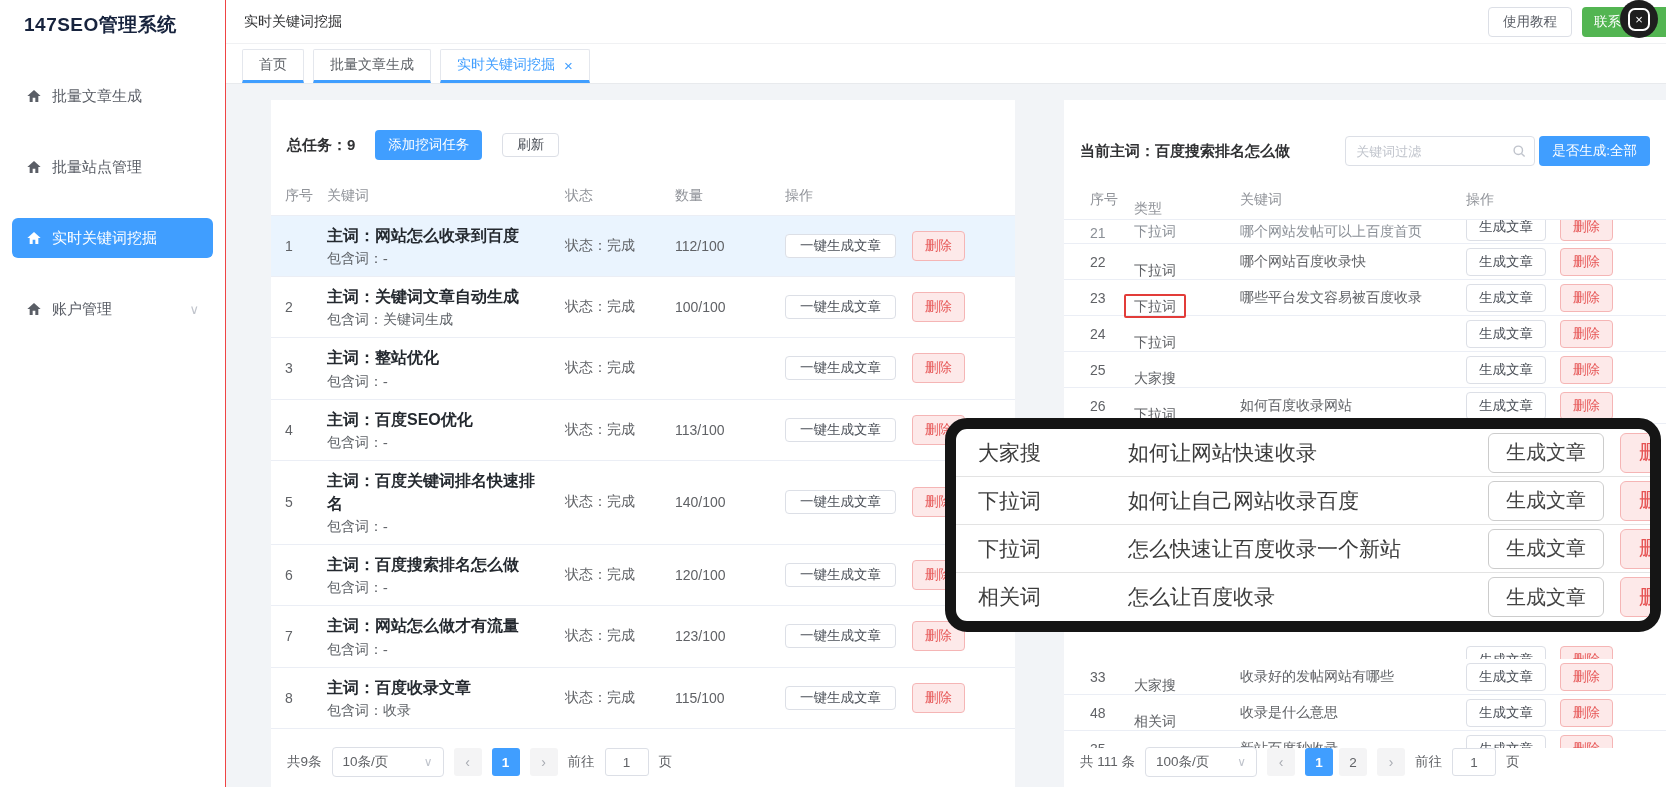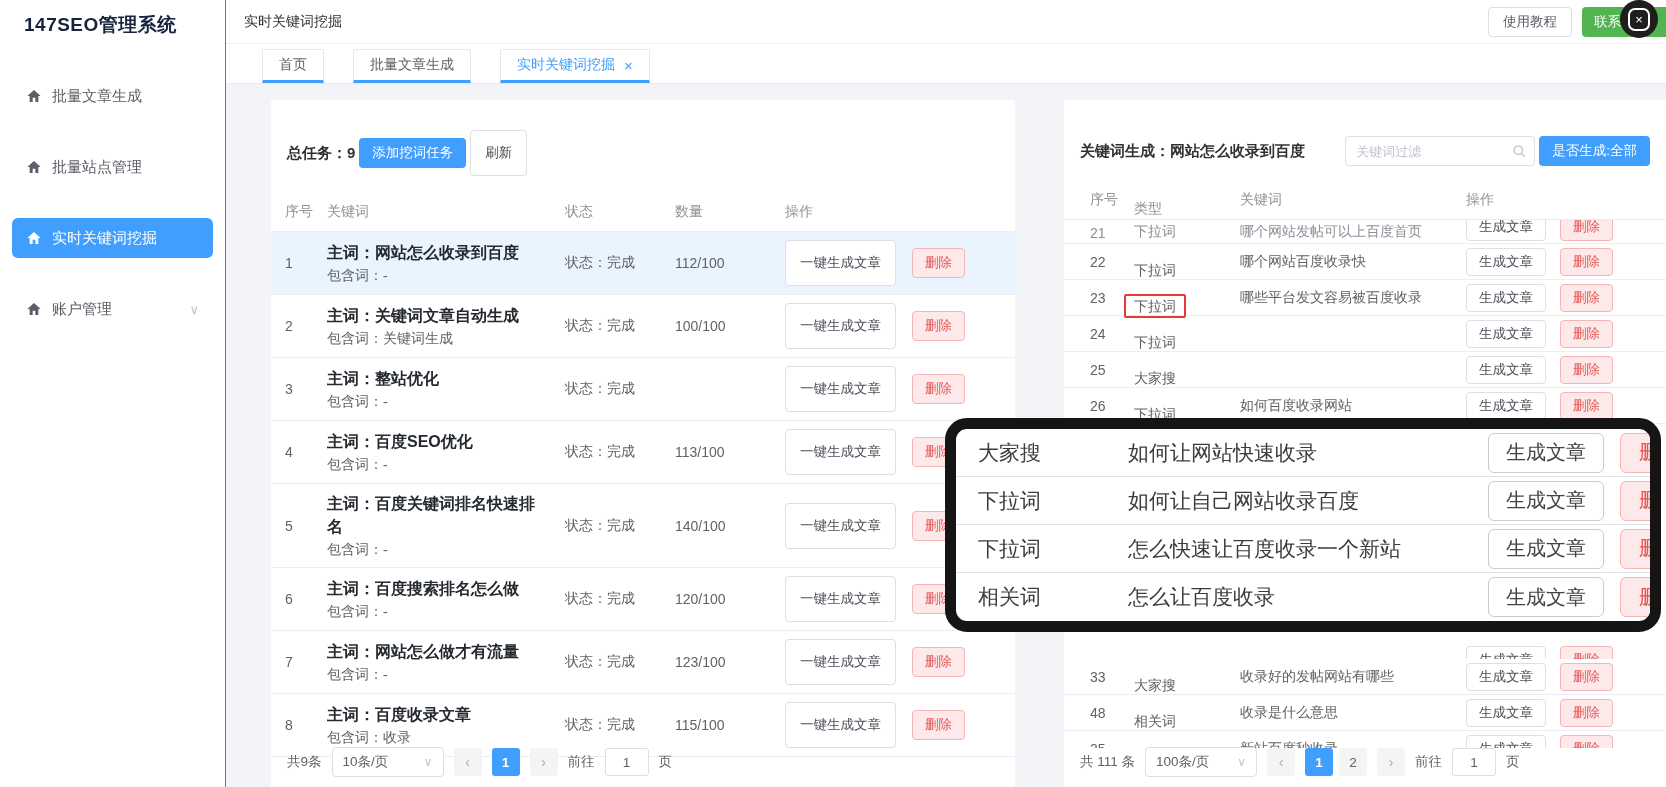--- a/index.html
+++ b/index.html
@@ -24,48 +24,48 @@
   .breadcrumb{font-size:14px;color:#303133;}
   .topbar-right{margin-left:auto;display:flex;align-items:center;}
   .btn{display:inline-flex;align-items:center;justify-content:center;border-radius:4px;cursor:pointer;white-space:nowrap;}
   .btn-ghost{height:30px;padding:0 14px;border:1px solid #dcdfe6;background:#fff;color:#5a5e66;font-size:13.5px;}
   .btn-green{height:30px;width:88px;margin-left:10px;margin-right:-14px;border:none;background:var(--green);color:#fff;font-size:13.5px;justify-content:flex-start;padding-left:12px;}
   .watermark{position:absolute;top:0;right:8px;width:38px;height:38px;border-radius:50%;background:#1e1e1e;display:flex;align-items:center;justify-content:center;z-index:10;}
   .watermark .wm-inner{border:2px solid #fff;border-radius:7px;color:#fff;font-size:13px;line-height:1;padding:3px 5px;}
 
   
   .tabbar{position:absolute;left:226px;right:0;top:44px;height:40px;background:#fff;border-bottom:1px solid #e8eaed;display:flex;align-items:flex-end;padding-left:16px;gap:9px;z-index:5;}
-  .tab{height:34px;display:flex;align-items:center;padding:0 16px;background:#fff;border:1px solid #e4e7ed;border-bottom:3px solid var(--accent);border-radius:2px 2px 0 0;font-size:14px;color:#5f6368;cursor:pointer;margin-left:20px;}
+  .tab{height:34px;display:flex;align-items:center;padding:0 16px;background:#fff;border:1px solid #e4e7ed;border-bottom:3px solid var(--accent);border-radius:2px 2px 0 0;font-size:14px;color:#5f6368;cursor:pointer;}
   .tab.active{color:var(--accent);}
   .tab .tab-close{margin-left:9px;font-size:15px;color:var(--accent);}
 
   
   .panel{position:absolute;top:100px;bottom:0;background:#fff;}
   .left-panel{left:271px;width:744px;}
   .right-panel{left:1064px;width:602px;}
 
   
-  .lp-head{display:flex;align-items:center;gap:4px;margin:30px 16px 16px 16px;}
+  .lp-head{display:flex;align-items:center;gap:20px;margin:30px 16px 16px 16px;}
   .lp-total{font-size:15px;font-weight:bold;color:#303133;}
   .btn-primary{height:30px;padding:0 13px;border:none;background:var(--accent);color:#fff;font-size:13.5px;}
 
   
   .t-header{display:flex;align-items:center;height:40px;border-bottom:1px solid #ebeef5;color:#909399;font-size:14px;}
   .lt-header{padding-left:14px;}
   .rt-header{padding-left:26px;}
   .lc-no{width:42px;flex:0 0 auto;}
   .lc-kw{width:218px;margin-right:20px;flex:0 0 auto;}
   .lc-status{width:110px;flex:0 0 auto;}
   .lc-count{width:98px;flex:0 0 auto;}
   .lc-act{flex:1;padding-left:12px;display:flex;align-items:center;gap:16px;}
   .lrow{display:flex;align-items:center;min-height:61px;padding:8px 0 8px 14px;border-bottom:1px solid #ebeef5;font-size:14px;color:#606266;}
   .lrow.hl{background:var(--hl-row);}
   .kw-main{font-size:16px;font-weight:bold;color:#24292f;line-height:1.45;}
   .kw-sub{margin-top:3px;color:#5f6368;font-family:Liberation Serif, serif;}
-  .btn-line{height:46px;padding:0 14px;border:1px solid #dcdfe6;background:#fff;color:#4a4f57;font-size:13.5px;}
+  .btn-line{height:24px;padding:0 14px;border:1px solid #dcdfe6;background:#fff;color:#4a4f57;font-size:13.5px;}
   .btn-danger{height:30px;padding:0 12px;border:1px solid var(--danger-border);background:var(--danger-bg);color:var(--danger);font-size:13.5px;}
 
   
   .rp-head{display:flex;align-items:center;margin:36px 16px 14px 16px;}
   .rp-title{font-size:15px;font-weight:bold;color:#303133;white-space:nowrap;}
   .filter-wrap{position:relative;margin-left:auto;}
   .filter-input{width:190px;height:30px;border:1px solid #dcdfe6;border-radius:4px;padding:0 30px 0 10px;font-size:13px;color:#606266;outline:none;}
   .filter-input::placeholder{color:#c0c4cc;}
   .filter-wrap svg{position:absolute;right:9px;top:8px;}
   .btn-genall{margin-left:4px;}
@@ -317,21 +317,21 @@
         </div>
       <div class="pg-arrow">›</div>
       <span>前往</span>
       <input class="pg-goto-input" value="1" style="">
       <span>页</span>
     </div>
   </div>
 
   <div class="panel right-panel">
     <div class="rp-head">
-      <span class="rp-title">关键词生成：网站怎么收录到百度</span>
+      <span class="rp-title">当前主词：百度搜索排名怎么做</span>
       <div class="filter-wrap">
         <input class="filter-input" placeholder="关键词过滤" style="">
         <svg width="14" height="14" viewBox="0 0 20 20">
             <circle cx="9" cy="9" r="6" fill="none" stroke="#c0c4cc" stroke-width="2"></circle>
             <line x1="13.5" y1="13.5" x2="18" y2="18" stroke="#c0c4cc" stroke-width="2"></line>
           </svg>
       </div>
       <button class="btn btn-primary btn-genall">是否生成:全部</button>
     </div>
     <div class="t-header rt-header">

